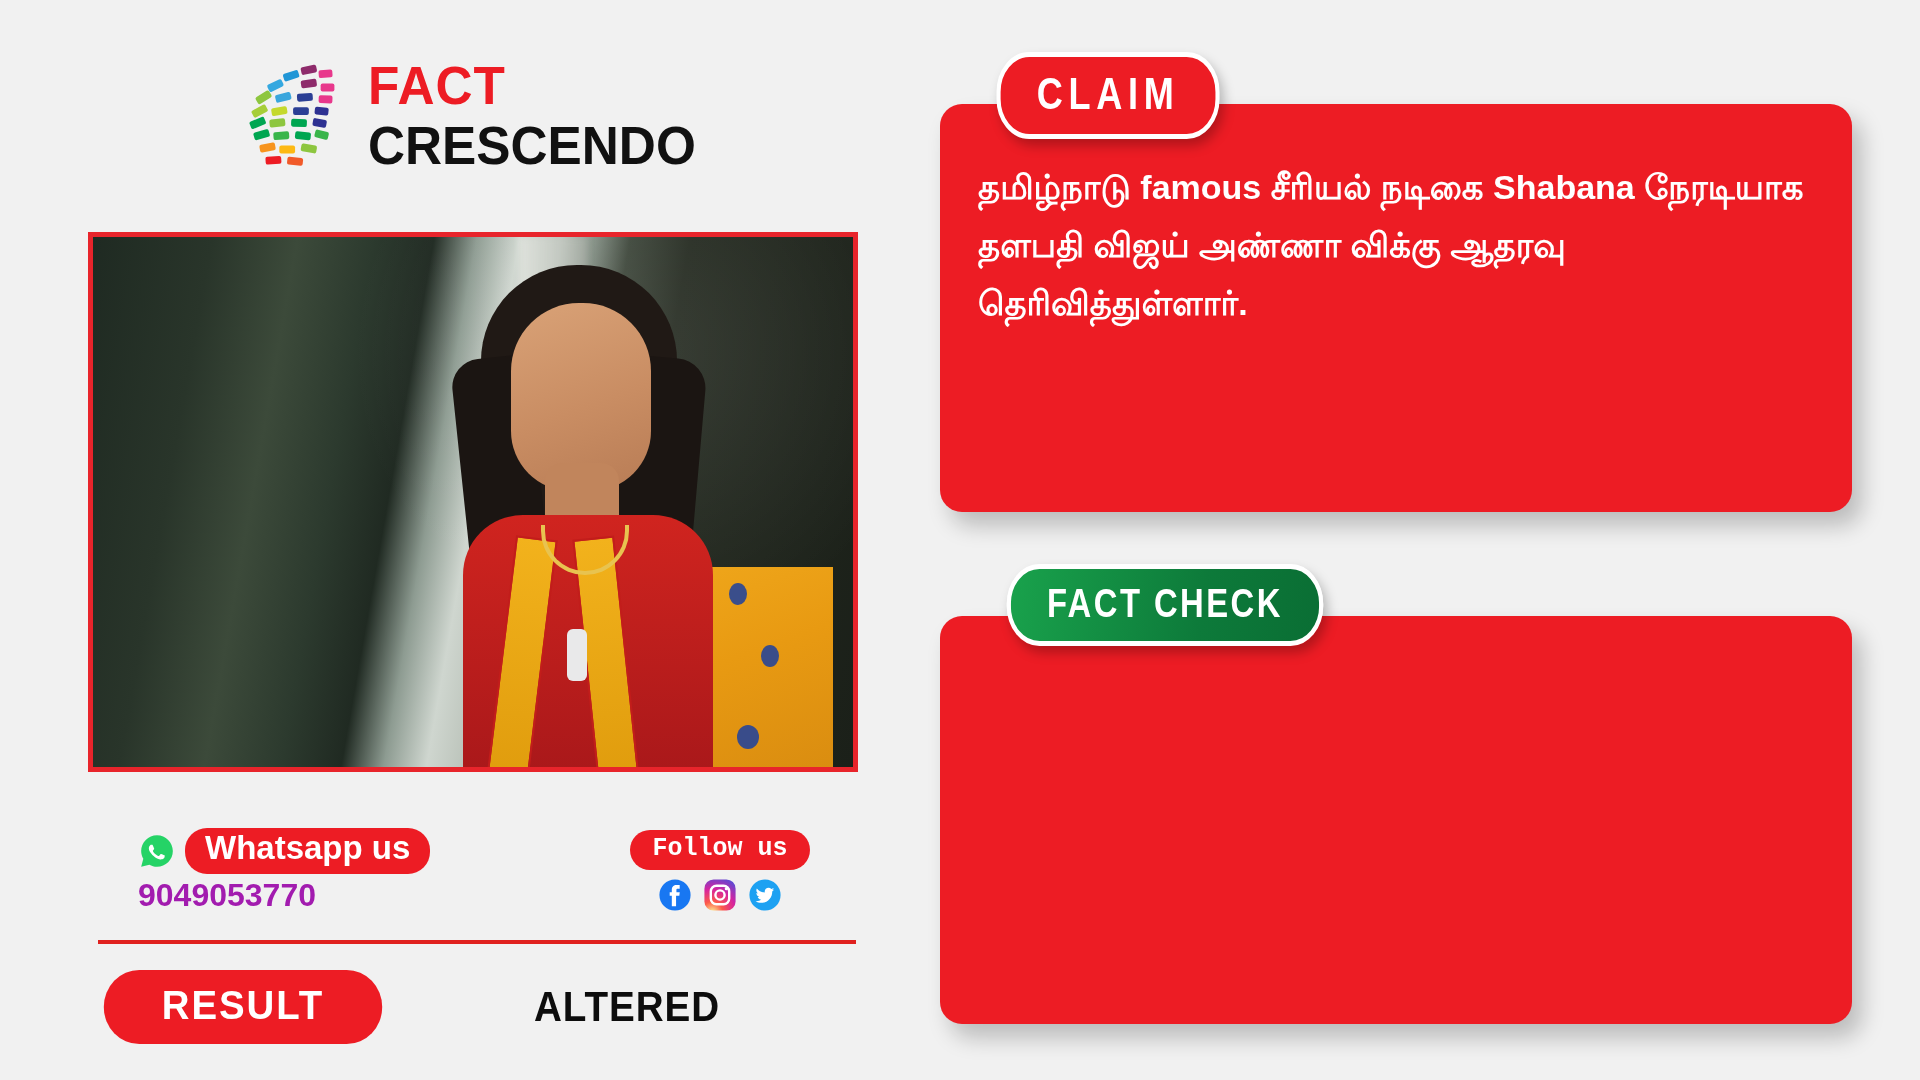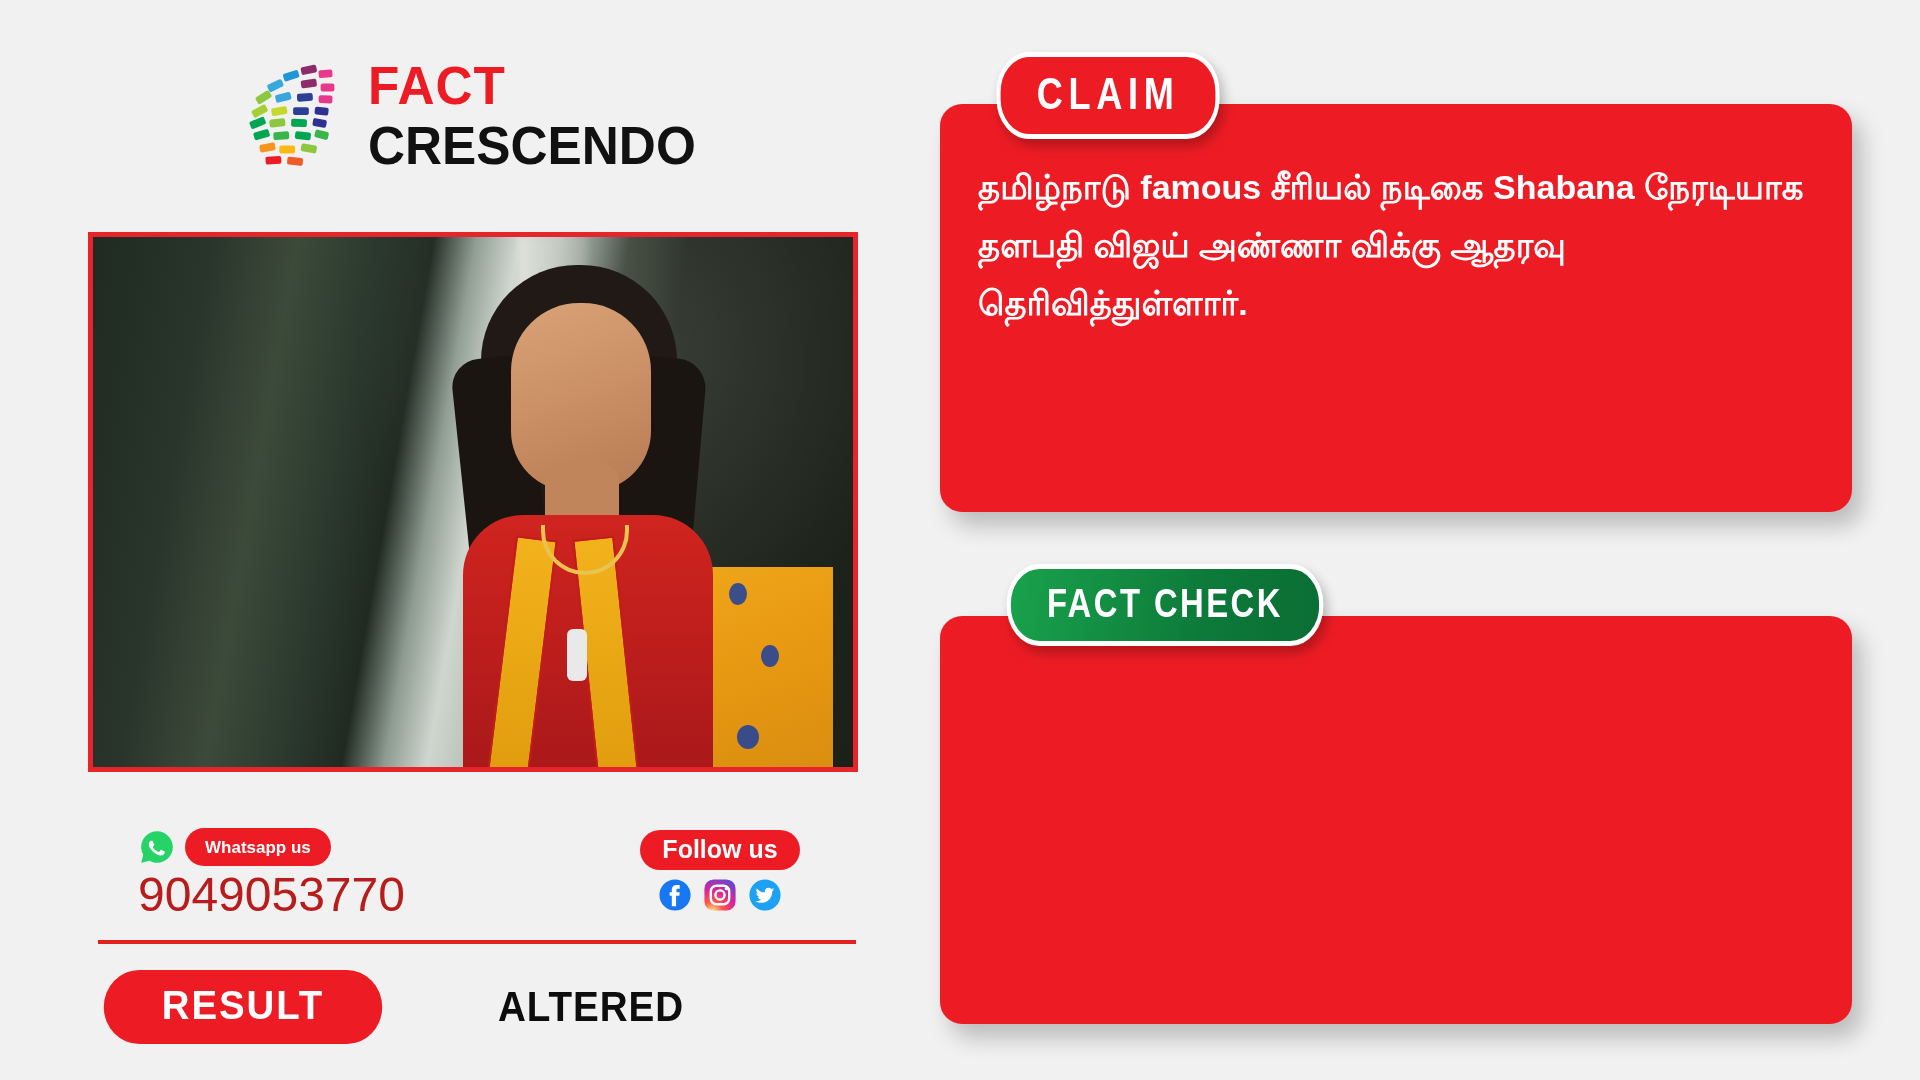--- a/index.html
+++ b/index.html
@@ -204,45 +204,46 @@
   }
   .wa-icon { width: 38px; height: 38px; flex: none; }
   .pill-red {
     background: #ed1c24;
     color: #ffffff;
     font-weight: bold;
     border-radius: 22px;
     display: inline-block;
   }
   .wa-label {
-    font-size: 17px;
-    padding: 5px 20px 3px;
+    font-size: 33px;
+    padding: 5px 20px 11px;
     line-height: 30px;
   }
   .wa-number {
     position: absolute;
     left: 38px;
     top: 44px;
-    font-size: 48px;
-    font-weight: normal;
-    color: #b91c1c;
+    font-size: 32px;
+    font-weight: bold;
+    color: #a21caf;
     letter-spacing: 0px;
     line-height: 46px;
   }
   .follow-group {
     position: absolute;
     left: 520px;
     top: 2px;
     width: 200px;
     text-align: center;
   }
   .follow-label {
     font-size: 25px;
     padding: 4px 22px 6px;
     line-height: 30px;
+    font-family: Liberation Mono, monospace;
   }
   .social-icons {
     margin-top: 8px;
     display: flex;
     justify-content: center;
     gap: 11px;
   }
   .social-icons svg { width: 34px; height: 34px; display: block; }
 
   .divider {
@@ -256,20 +257,21 @@
 
   
   .result-row {
     position: absolute;
     left: 98px;
     top: 962px;
     width: 780px;
     height: 90px;
     display: flex;
     align-items: center;
+    gap: 36px;
   }
   .result-pill {
     width: 290px;
     text-align: center;
     font-size: 40px;
     font-weight: bold;
     letter-spacing: 2px;
     padding: 13px 0 16px;
     border-radius: 44px;
     transform: scaleX(0.96);

